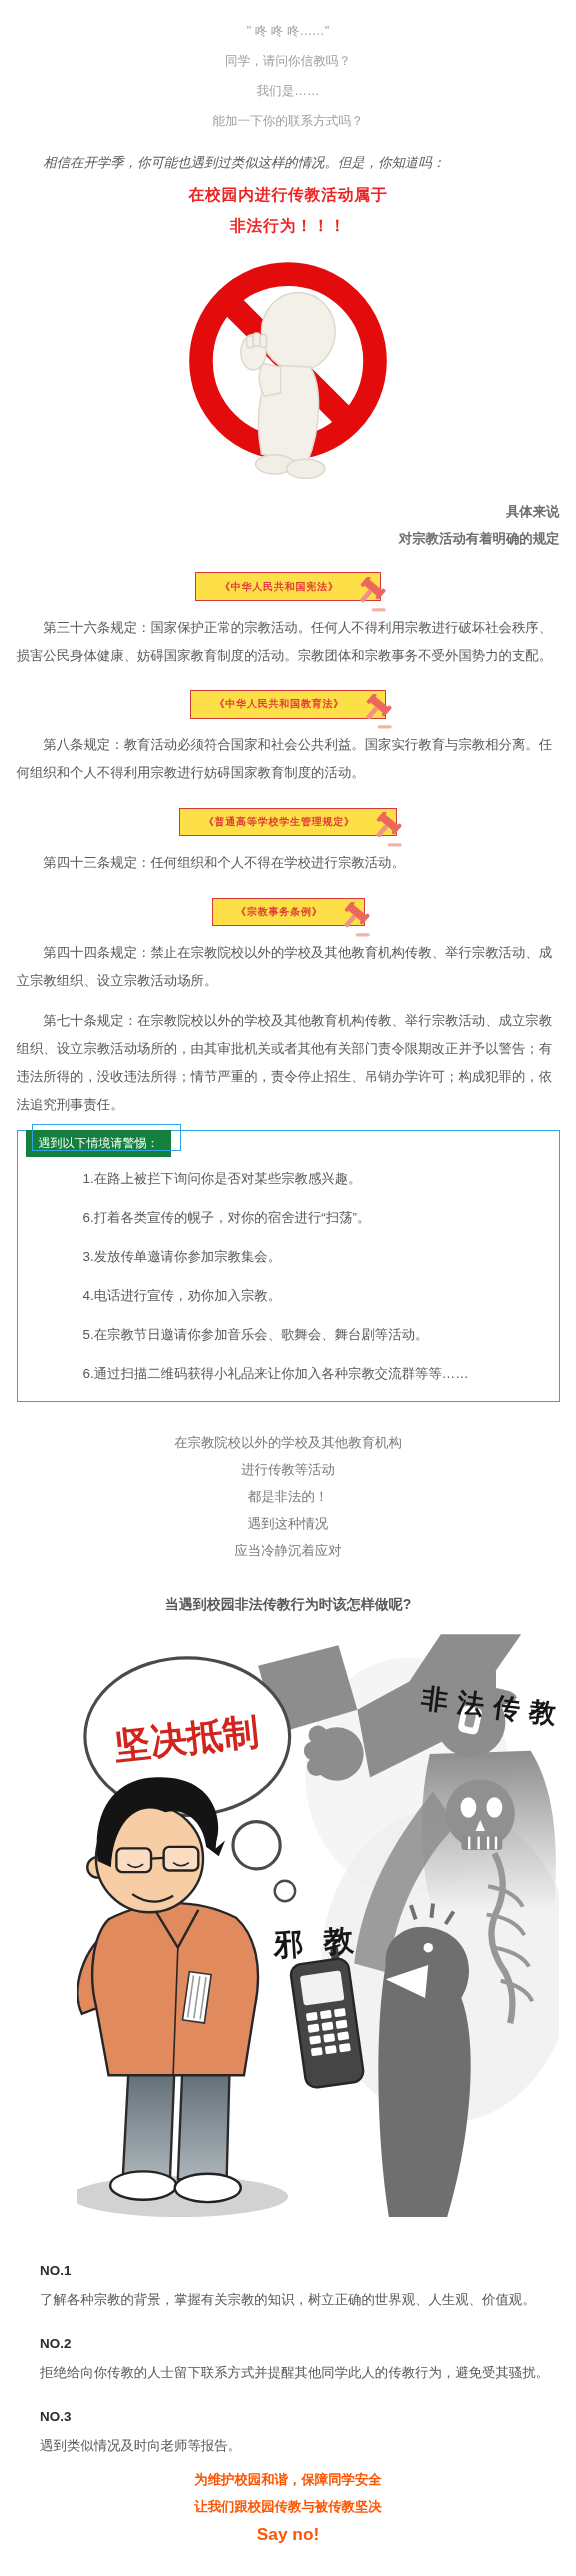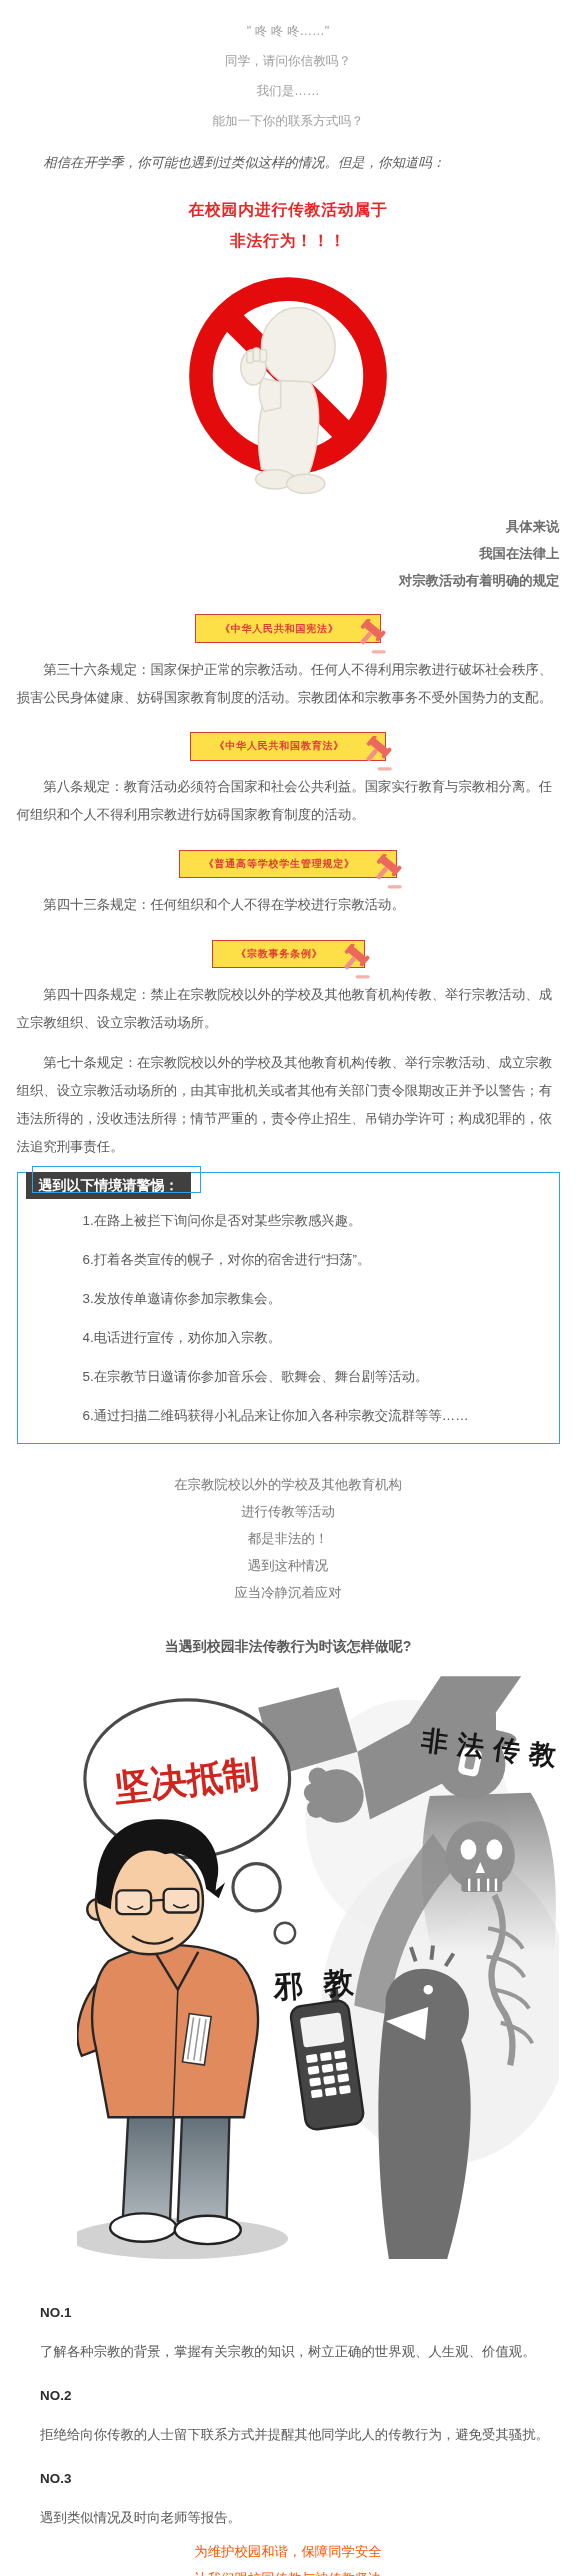--- a/index.html
+++ b/index.html
@@ -6,57 +6,57 @@
   .page{width:576px;height:2576px;margin:0 auto;background:#fff;overflow:hidden;
         font-family:"Liberation Sans","DejaVu Sans",sans-serif;}
   .content{padding:0 16.5px;}
 
   
   .quote{margin-top:15.8px;}
   .quote-line{font-size:12.6px;color:#9e9e9e;text-align:center;line-height:30px;}
 
   .intro{font-size:13.4px;color:#595959;text-indent:2em;line-height:20.5px;margin-top:17.3px;font-style:italic;}
 
-  .banner{margin-top:20px;}
+  .banner{margin-top:5px;}
   .banner-line{color:#ee2424;font-weight:bold;font-size:15.8px;text-align:center;line-height:31.5px;letter-spacing:0.8px;}
 
   .figure-wrap{text-align:center;margin-top:7.9px;}
 
   .lead{margin-top:9.5px;}
   .lead-line{font-size:13.4px;color:#6e6e6e;font-weight:bold;text-align:right;line-height:27px;}
 
   
   .law-box{display:table;margin:20.5px auto 0;position:relative;}
   .law-chip{position:relative;border:1.6px solid #d43a38;color:#e03c3a;font-weight:bold;
             font-size:10px;padding:6.3px 41px 6.3px 23.6px;letter-spacing:0.8px;background:#fde047;}
   .gavel{position:absolute;right:-12.6px;bottom:-12.6px;width:36px;height:36px;}
   .law-p{font-size:13.4px;color:#595959;line-height:28px;text-indent:2em;margin:12.6px 0 0;}
 
   
   .warn-wrap{position:relative;margin-top:11px;}
-  .warn-chip{position:absolute;top:0;left:9.5px;background:#404040;color:#fff;font-weight:bold;
-             font-size:14px;line-height:19px;padding:3.9px 12.6px;z-index:2;}
+  .warn-chip{position:absolute;top:0;left:9.5px;background:#15803d;color:#fff;font-weight:normal;
+             font-size:12px;line-height:19px;padding:3.9px 12.6px;z-index:2;}
   .warn-chip::after{content:'';position:absolute;left:6.3px;top:-6.3px;right:-9.5px;bottom:6.3px;
              border:0.8px solid #2da4e6;pointer-events:none;}
   .warn-box{border:0.8px solid #2da4e6;margin-top:6px;padding:28px 6.3px 7.9px 65px;}
   .warn-item{font-size:13.4px;color:#595959;line-height:39px;}
 
   .concl{margin-top:27px;}
   .concl-line{font-size:13.4px;color:#7a7a7a;font-weight:normal;text-align:center;line-height:27px;}
   .question{font-size:14px;font-weight:bold;color:#595959;text-align:center;margin-top:30px;line-height:20.5px;}
 
   .comic{display:block;margin:19px 0 0 60px;}
 
   .advice-block{margin:28px 0 0 23.6px;}
   .advice-block + .advice-block{margin-top:23.6px;}
   .advice-label{font-size:13.4px;font-weight:bold;color:#2b2b2b;line-height:19px;}
-  .advice-text{font-size:13.4px;color:#595959;line-height:20.5px;margin-top:20px;}
+  .advice-text{font-size:13.4px;color:#595959;line-height:20.5px;margin-top:10px;}
 
   .ending{margin-top:9.5px;}
-  .ending-line{color:#ff5400;font-weight:normal;font-size:13.4px;text-align:center;line-height:27px;}
+  .ending-line{color:#ff5400;font-weight:bold;font-size:13.4px;text-align:center;line-height:27px;}
   .say-no{color:#ff5400;font-weight:bold;font-size:17.3px;text-align:center;line-height:28px;}
 </style>
 </head>
 <body>
 
 <div class="page">
   <div class="content">
 
     <div class="quote">
       <div class="quote-line">" 咚 咚 咚……"</div>
@@ -85,21 +85,20 @@
           <rect x="122" y="116" width="9" height="17" rx="4" fill="#f3f0e9"></rect>
           <path d="M126,155 C118,170 120,185 128,200 L150,195 L150,160 Z" fill="#f3f0e9"></path>
           <ellipse cx="142" cy="292" rx="26" ry="13" fill="#f1eee6"></ellipse>
           <ellipse cx="184" cy="298" rx="26" ry="13" fill="#f1eee6"></ellipse>
         </g>
       </svg>
     </div>
 
     <div class="lead">
       <div class="lead-line">具体来说</div>
-      <div class="lead-line">我国在法律上</div>
       <div class="lead-line">对宗教活动有着明确的规定</div>
     </div>
 
     <div class="law-box">
       <div class="law-chip">
         <span>《中华人民共和国宪法》</span>
         <svg class="gavel" viewBox="0 0 46 46">
           <g transform="rotate(40 20 16)">
             <rect x="8" y="8" width="24" height="10" rx="2" fill="#ec685c"></rect>
             <rect x="5" y="5" width="5" height="16" rx="2" fill="#ec685c"></rect>

